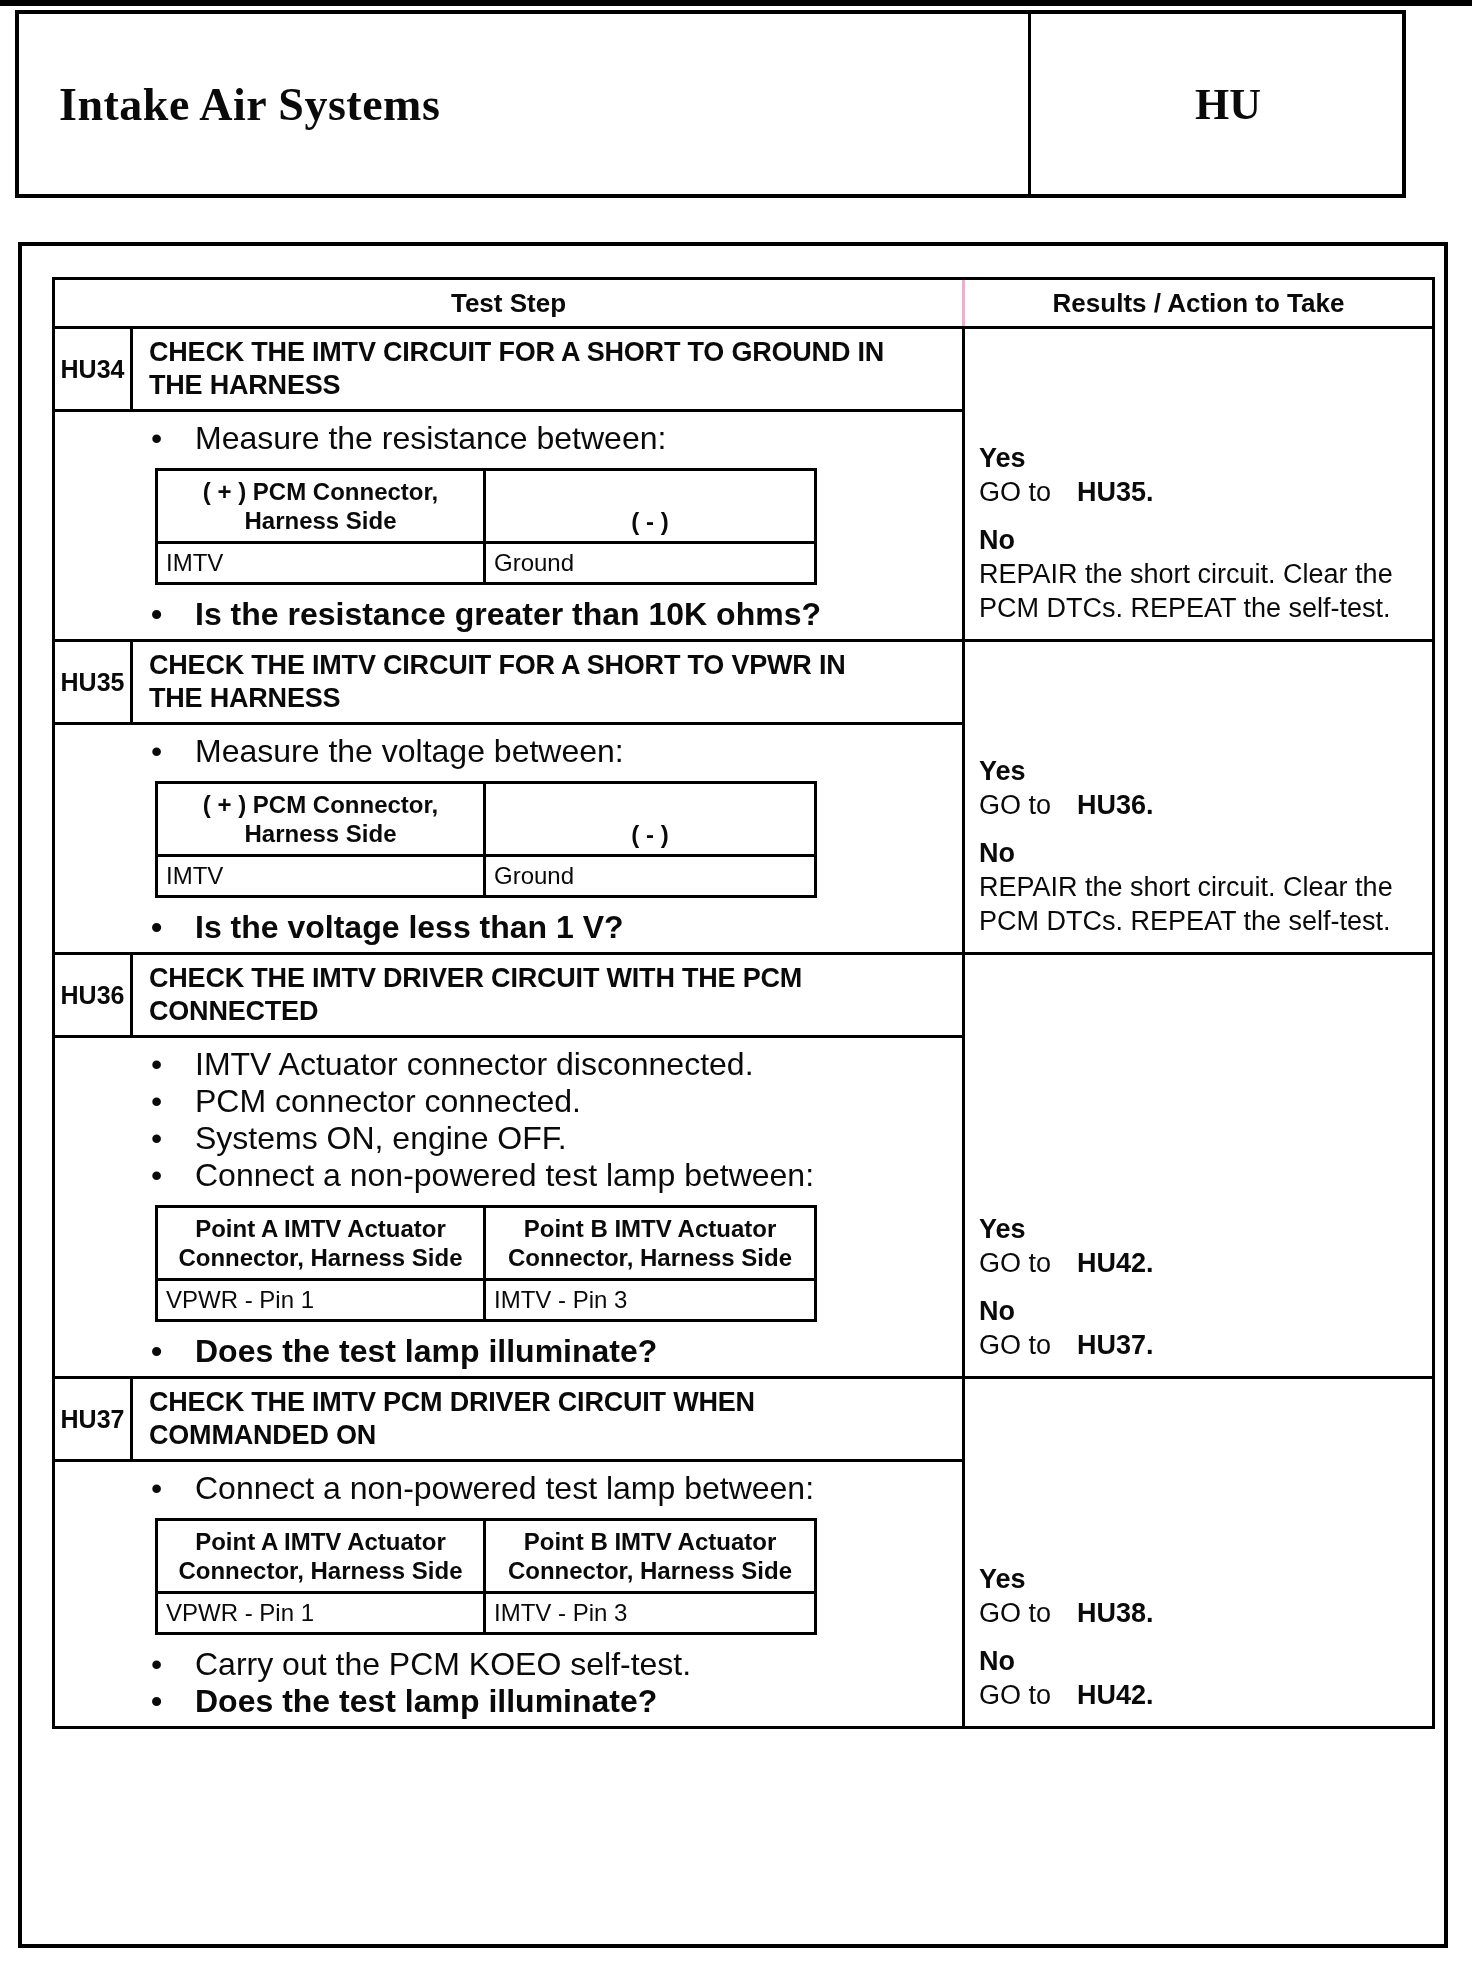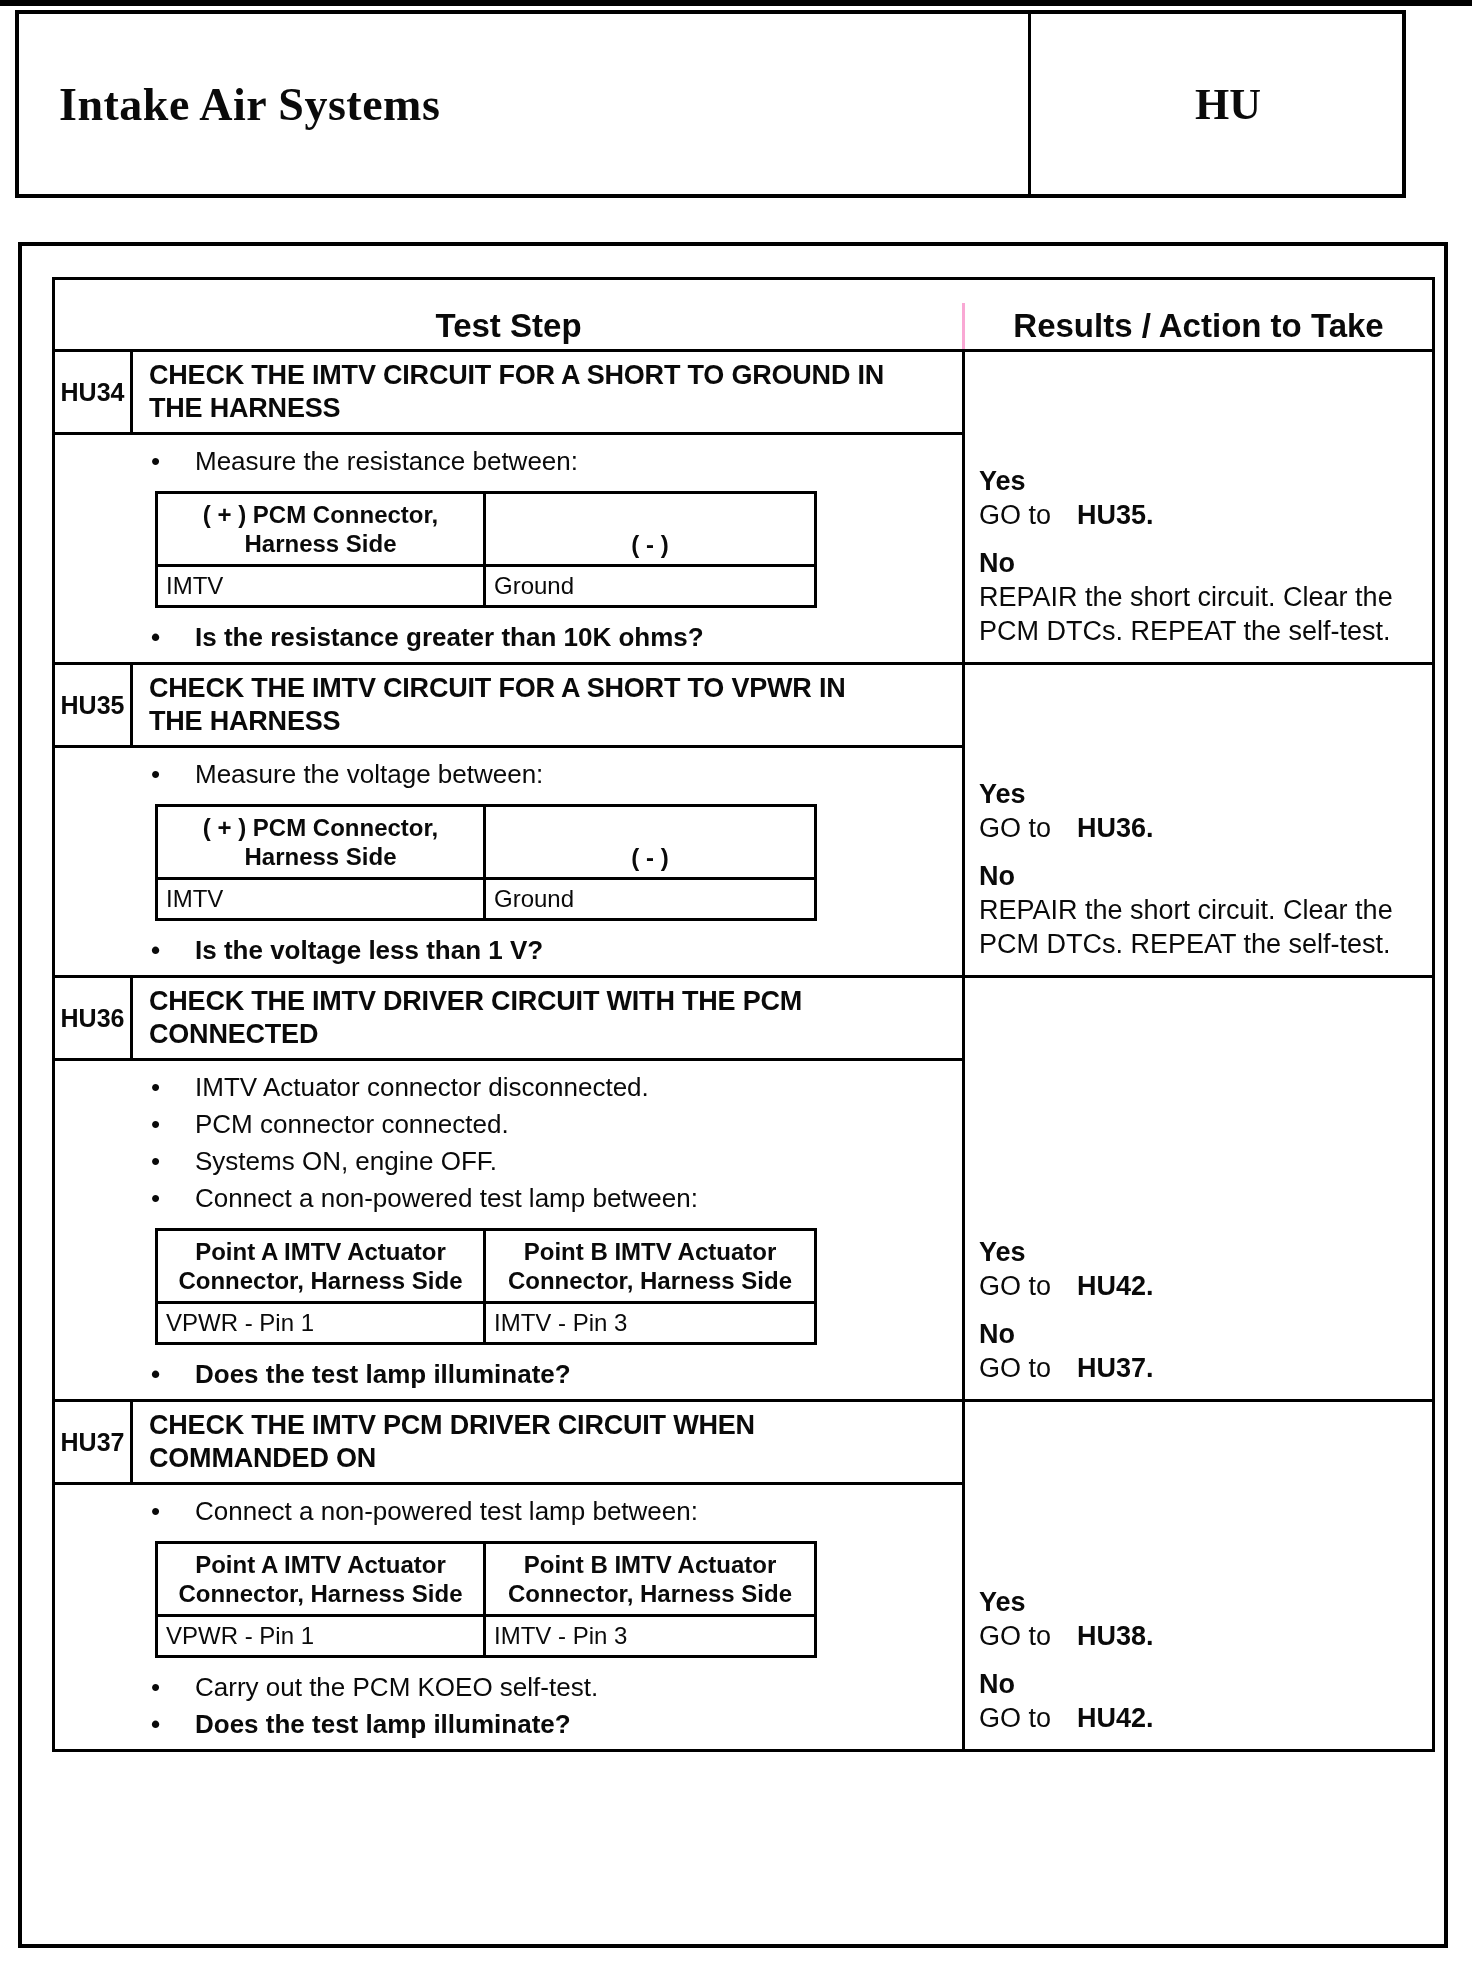--- a/index.html
+++ b/index.html
@@ -37,42 +37,42 @@
     border:4px solid #000; background:#fff;
   }
   
   .diag-table {
     position:absolute; left:30px; top:31px; width:1383px;
     border:3px solid #000; background:#fff;
   }
   .thead { display:flex; border-bottom:3px solid #000; }
   .th {
     display:flex; align-items:center; justify-content:center;
-    font-weight:bold; font-size:33px; height:46px;margin-top:23px;
+    font-weight:bold; font-size:26px; height:46px;
   }
   .th-test { width:907px; }
   .th-results { flex:1; border-left:3px solid #f9a8d4;text-align:center; }
 
   .step { display:flex; }
   .step + .step { border-top:3px solid #000; }
   .step-main { width:907px; display:flex; flex-direction:column; }
   .band { display:flex; border-bottom:3px solid #000; }
   .step-id {
     width:78px; border-right:3px solid #000; display:flex;
     align-items:center; justify-content:center;
     font-weight:bold; font-size:25px; flex-shrink:0;
   }
   .step-title {
     flex:1; padding:7px 60px 7px 16px; font-weight:bold; font-size:27px;
     line-height:33px; letter-spacing:-0.2px;
   }
   .step-body { padding:8px 0 6px 0; }
   .bullet {
     display:flex; padding-left:96px; padding-right:30px;
-    font-size:26px; line-height:37px;
+    font-size:32px; line-height:37px;
   }
   .bullet .dot { width:44px; flex-shrink:0; }
   .bullet .dot::before { content:"\2022"; }
   .bullet.bold { font-weight:bold; }
   
   .conn-table {
     margin:11px 0 11px 100px; width:662px; border:3px solid #000;
   }
   .conn-head { display:flex; border-bottom:3px solid #000; }
   .conn-head-cell {

